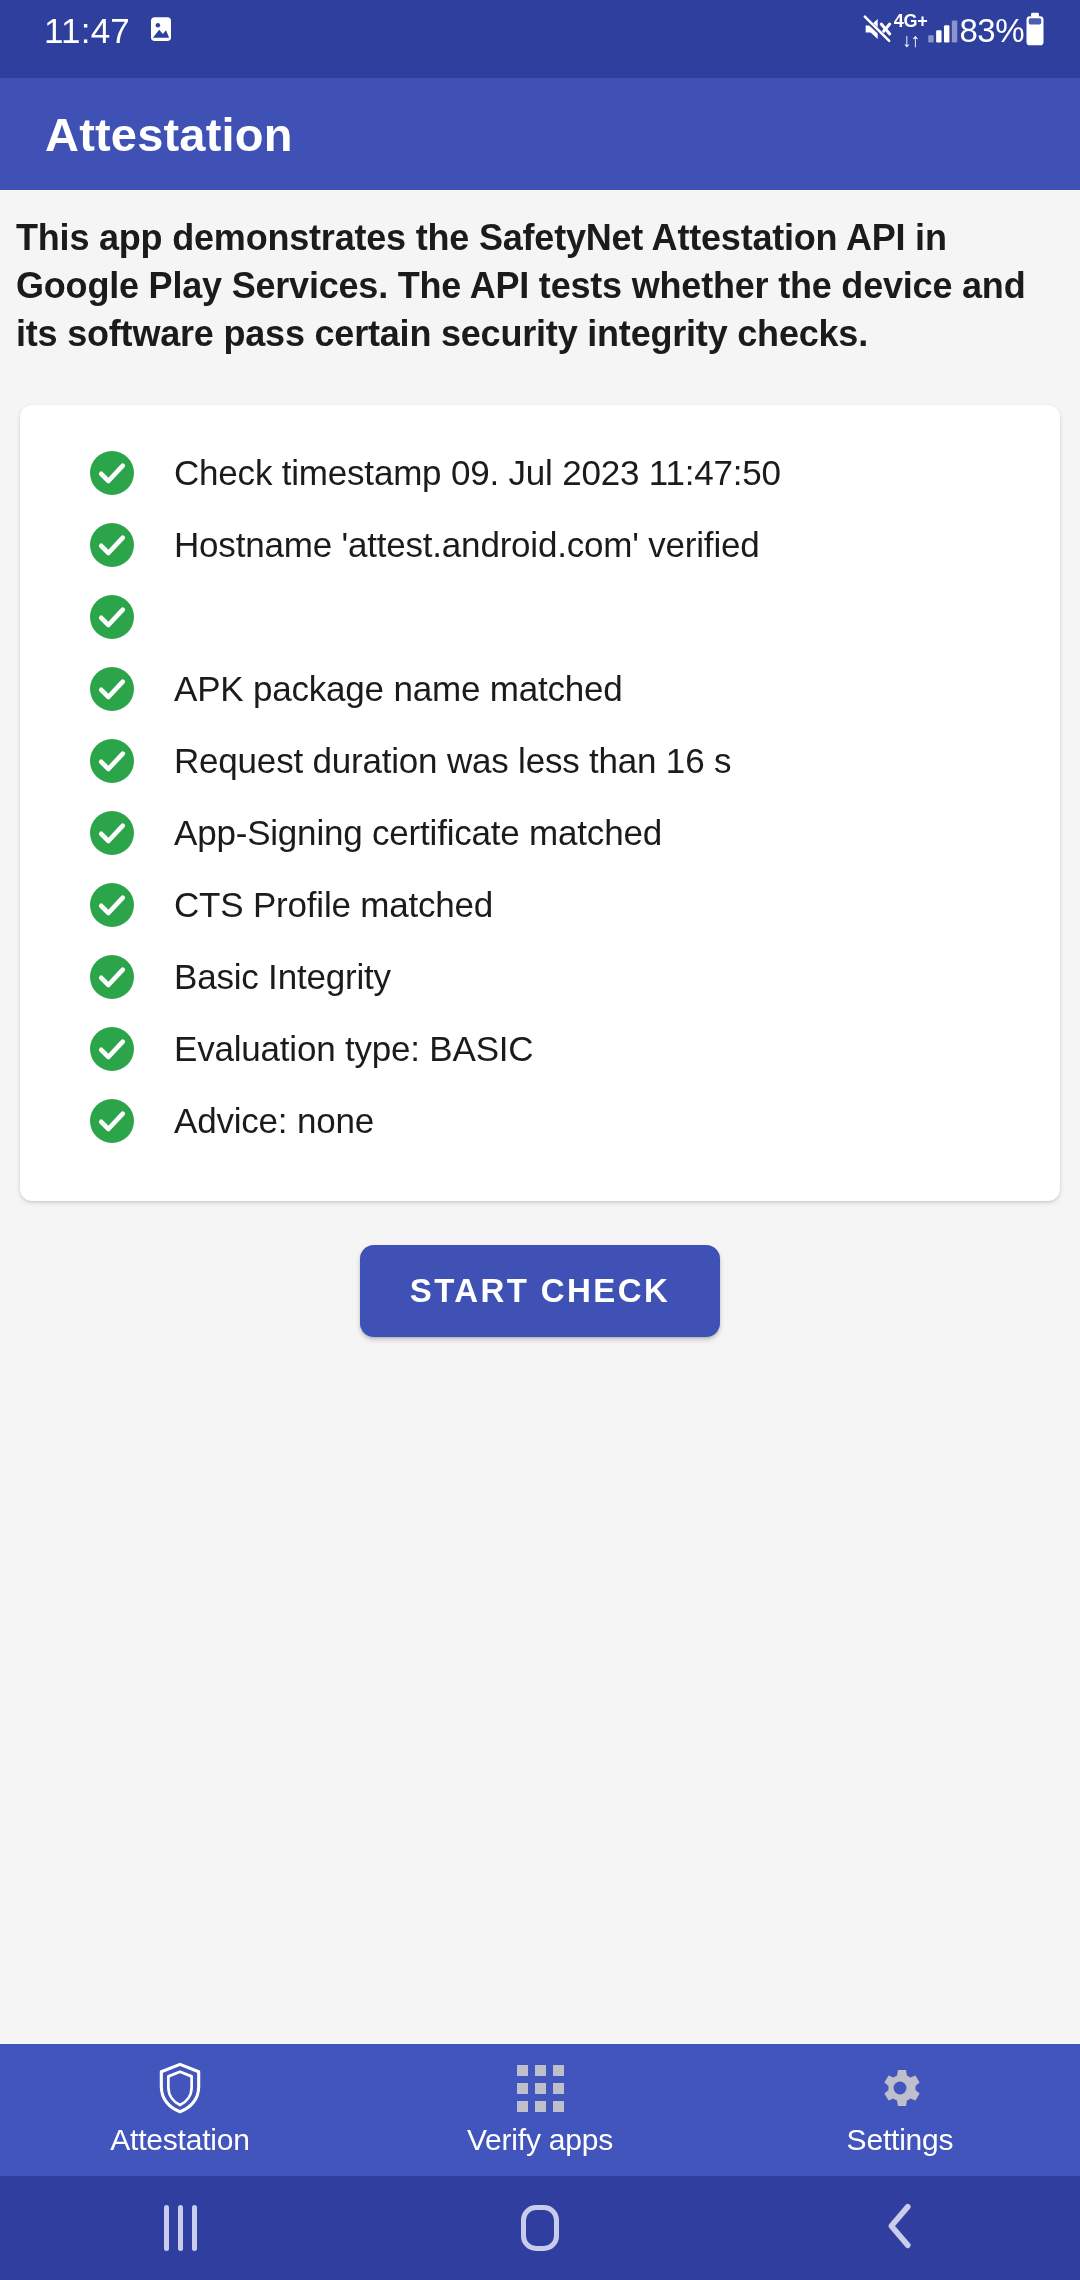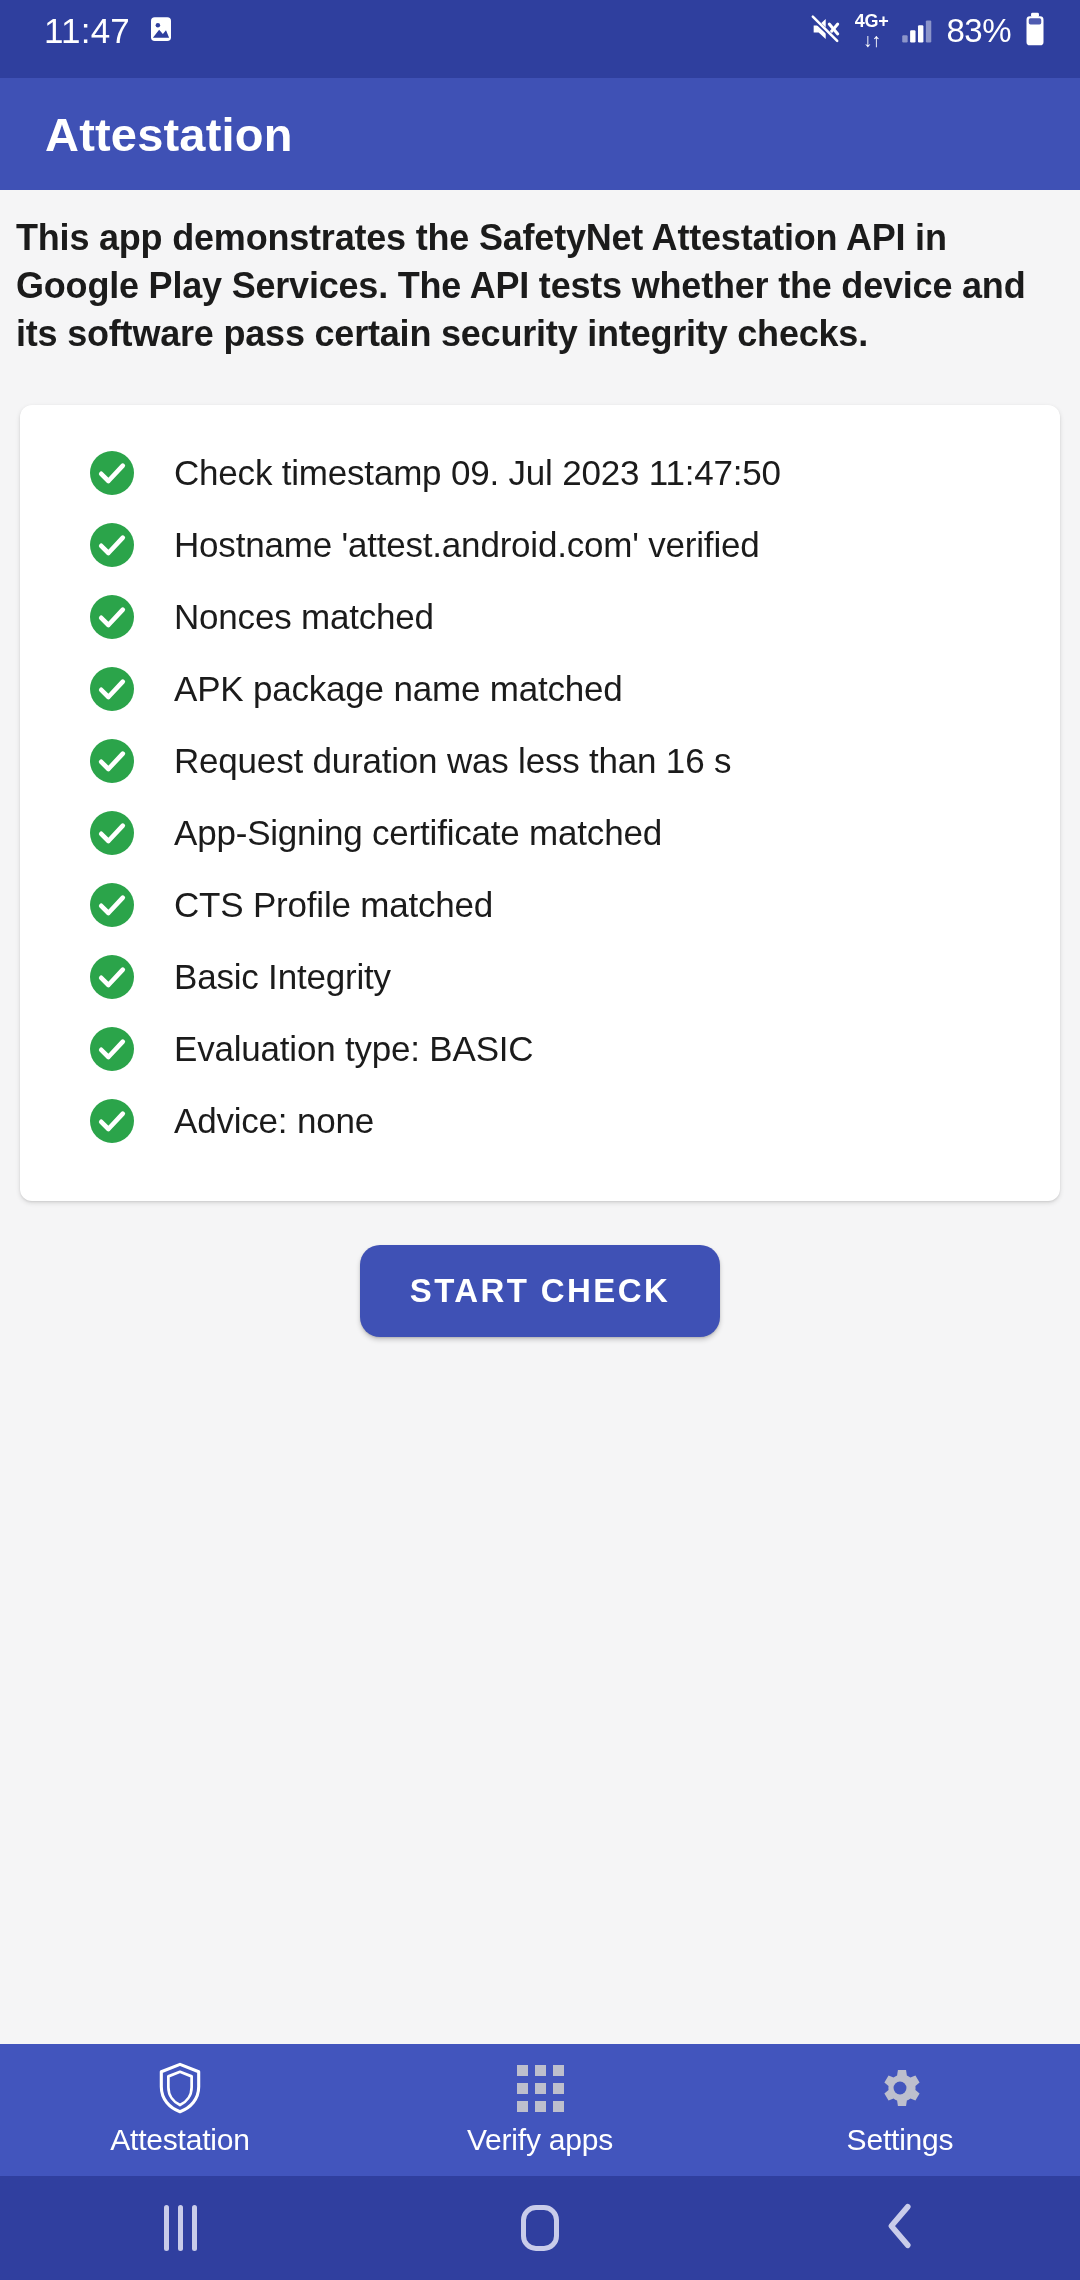--- a/index.html
+++ b/index.html
@@ -40,21 +40,20 @@
     gap: 16px;
   }
   .status-clock {
     color: #ffffff;
     font-size: 35px;
     letter-spacing: 0.2px;
   }
   .status-right {
     display: flex;
     align-items: center;
-    gap: 13px;
   }
   .status-battery-text {
     color: #ffffff;
     font-size: 33px;
     letter-spacing: -0.5px;
   }
   .net-stack {
     display: flex;
     flex-direction: column;
     align-items: center;
@@ -126,21 +125,21 @@
 
   .btn-wrap {
     display: flex;
     justify-content: center;
     margin-top: 44px;
   }
   .start-btn {
     background: #3f51b5;
     color: #ffffff;
     border: none;
-    border-radius: 20px;
+    border-radius: 14px;
     width: 360px;
     height: 92px;
     font-family: "Liberation Sans", sans-serif;
     font-size: 33px;
     font-weight: bold;
     letter-spacing: 2.4px;
     box-shadow: 0 3px 5px rgba(0,0,0,0.18), 0 1px 2px rgba(0,0,0,0.12);
     cursor: pointer;
   }
 
@@ -279,21 +278,20 @@
             <circle cx="12" cy="12" r="11" fill="#2ba44a"></circle>
             <path d="M6.6 12.4 L10.2 16 L17.4 8.3" fill="none" stroke="#ffffff" stroke-width="2.3" stroke-linecap="round" stroke-linejoin="round"></path>
           </svg>
         <span class="check-label">Hostname 'attest.android.com' verified</span>
       </div>
       <div class="check-row">
         <svg class="check-icon" viewBox="0 0 24 24">
             <circle cx="12" cy="12" r="11" fill="#2ba44a"></circle>
             <path d="M6.6 12.4 L10.2 16 L17.4 8.3" fill="none" stroke="#ffffff" stroke-width="2.3" stroke-linecap="round" stroke-linejoin="round"></path>
           </svg>
-        <span class="check-label">Nonces matched</span>
       </div>
       <div class="check-row">
         <svg class="check-icon" viewBox="0 0 24 24">
             <circle cx="12" cy="12" r="11" fill="#2ba44a"></circle>
             <path d="M6.6 12.4 L10.2 16 L17.4 8.3" fill="none" stroke="#ffffff" stroke-width="2.3" stroke-linecap="round" stroke-linejoin="round"></path>
           </svg>
         <span class="check-label">APK package name matched</span>
       </div>
       <div class="check-row">
         <svg class="check-icon" viewBox="0 0 24 24">

